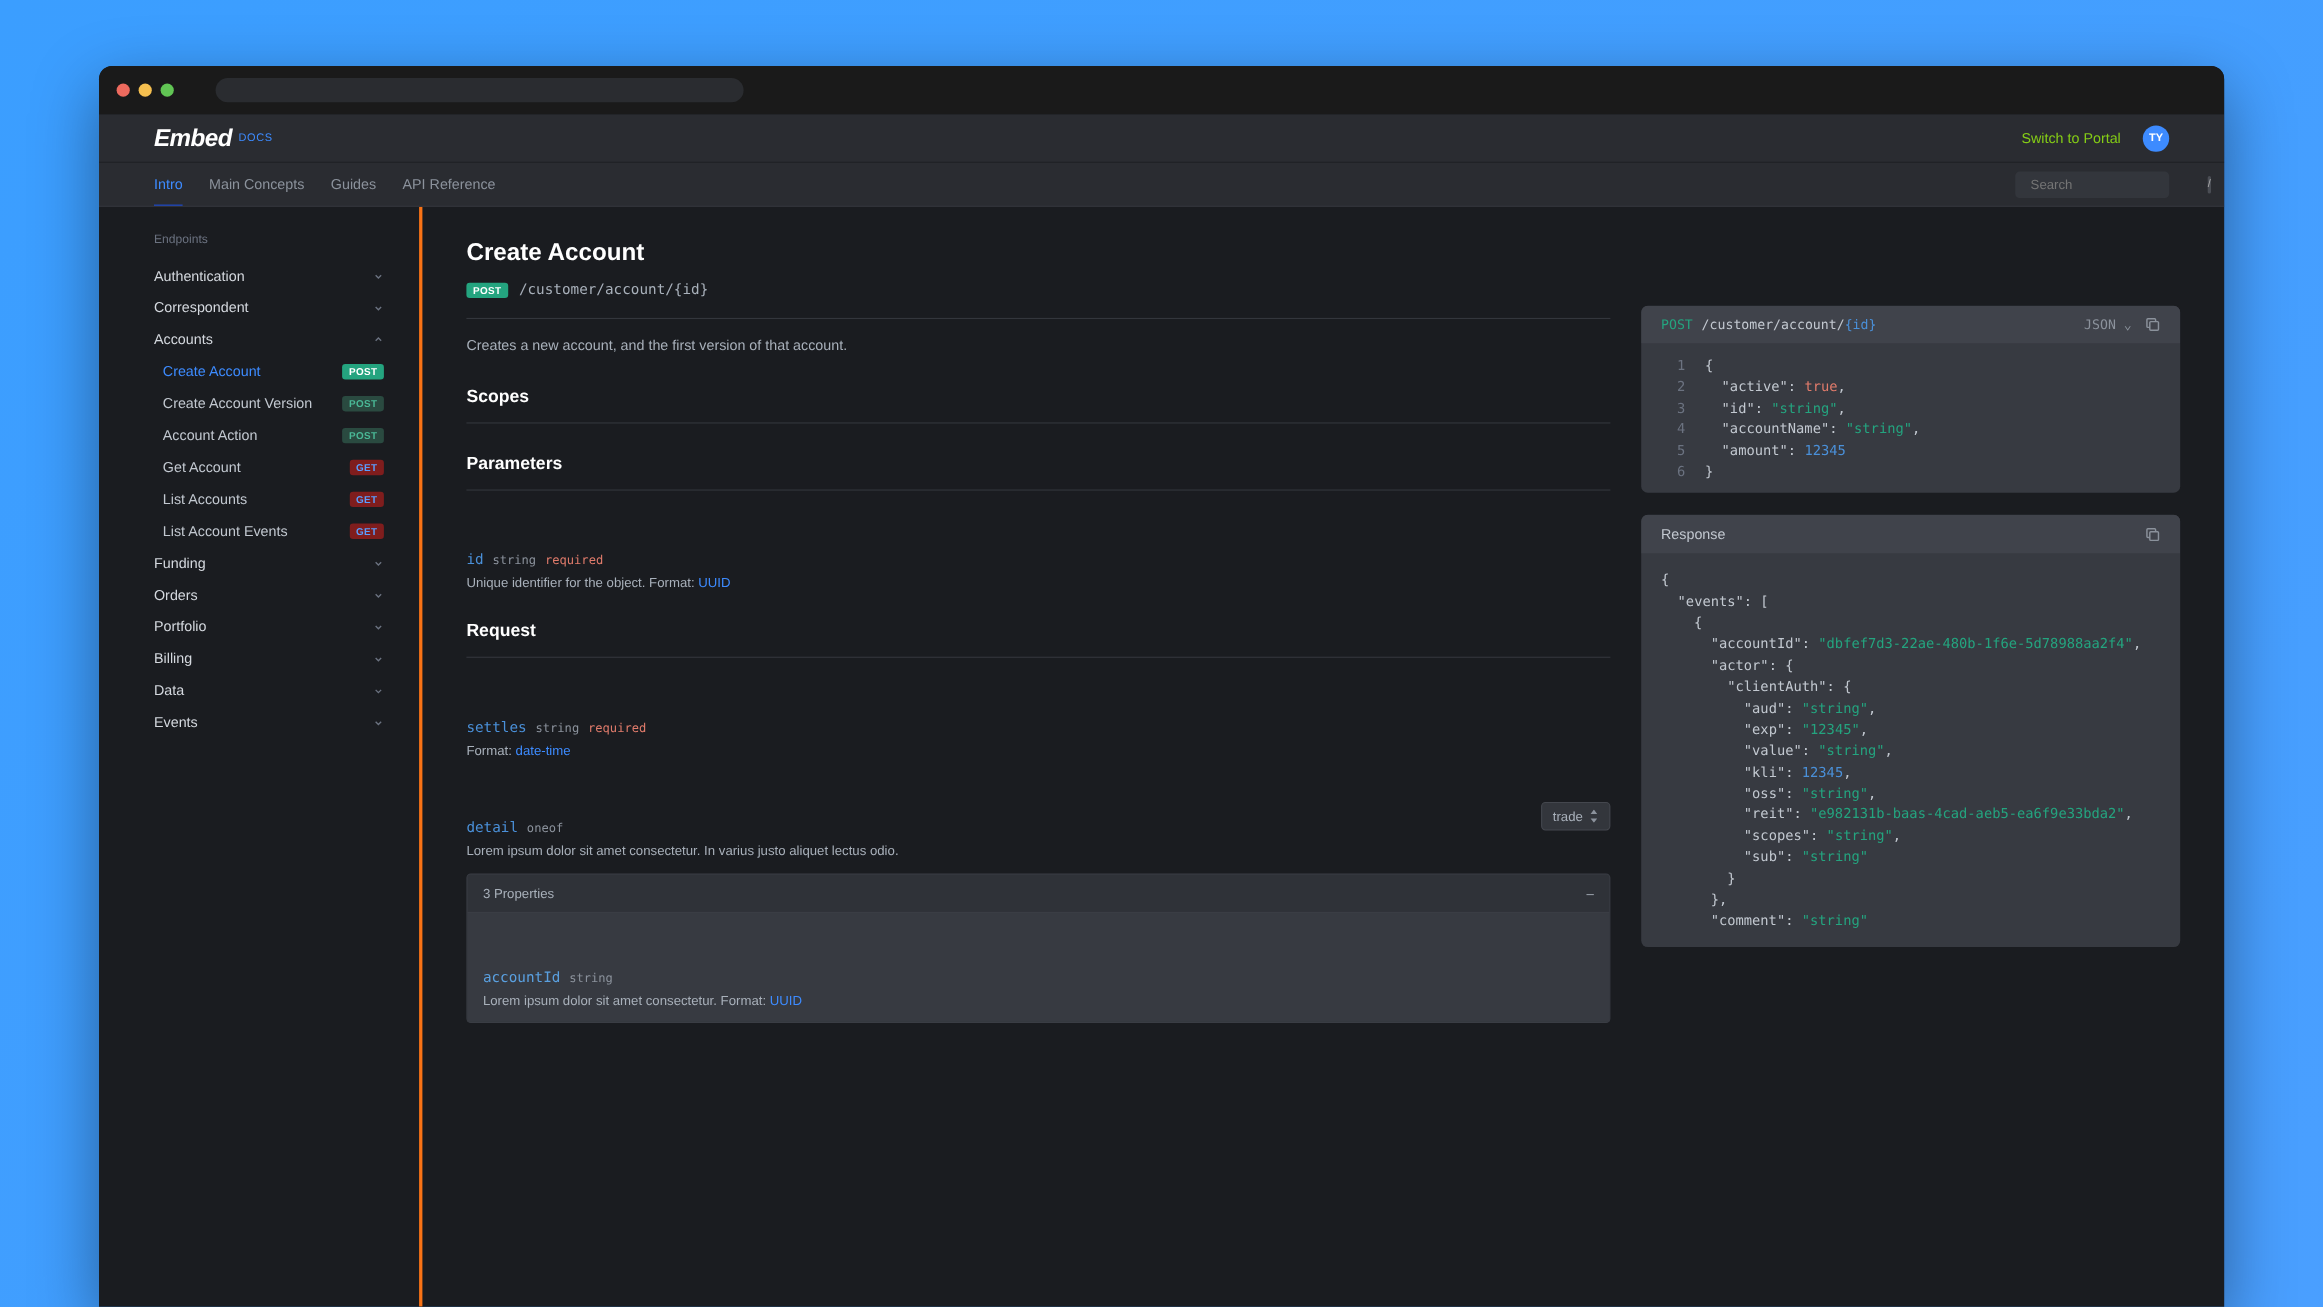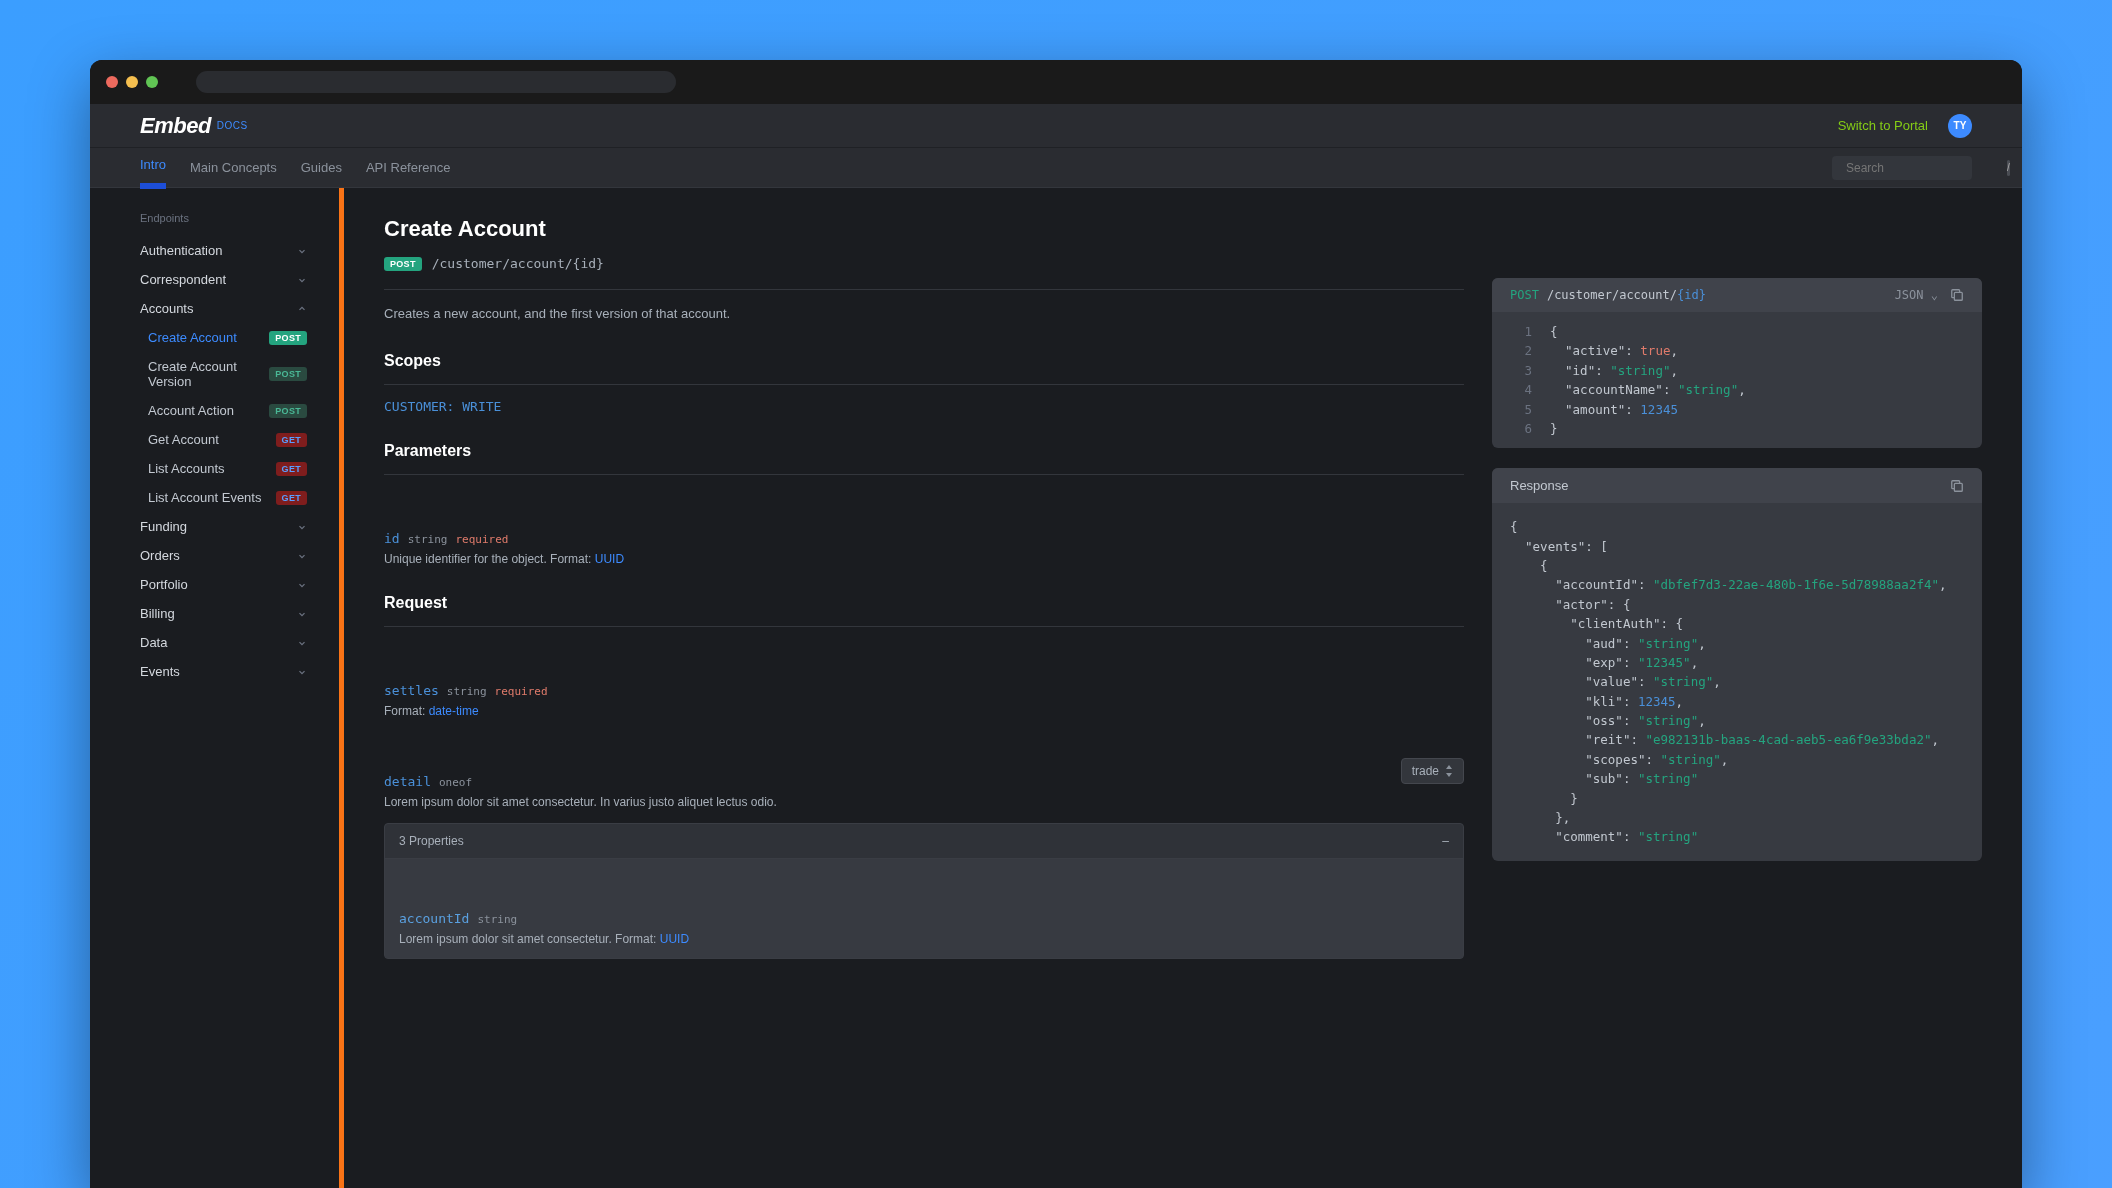--- a/index.html
+++ b/index.html
@@ -88,21 +88,21 @@
 }
 .nav-link {
   color: #8b929c;
   font-size: 13px;
   margin-right: 24px;
   padding: 11px 0;
   cursor: pointer;
 }
 .nav-link.active {
   color: #3d8bff;
-  border-bottom: 6px solid #1d4ed8;
+  border-bottom: 1px solid #1d4ed8;
 }
 .search-wrap {
   margin-left: auto;
   display: flex;
   align-items: center;
   background: #33363c;
   border-radius: 4px;
   padding: 4px 8px;
   width: 140px;
   gap: 6px;
@@ -126,22 +126,22 @@
   justify-content: center;
   font-size: 10px;
   color: #aaa;
 }
 .body {
   display: flex;
   flex: 1;
   overflow: hidden;
 }
 .sidebar {
-  width: 254px;
-  border-right: 5px solid #f97316;
+  width: 294px;
+  border-right: 3px solid #f97316;
   padding: 24px 0;
   overflow-y: auto;
 }
 .sidebar-section-label {
   color: #6b7280;
   font-size: 11px;
   padding: 0 50px 12px;
 }
 .sb-item {
   display: flex;
@@ -455,21 +455,20 @@
           <h1 class="page-title">Create Account</h1>
           <div class="endpoint-line">
             <span class="method-badge method-post">POST</span>
             <span class="endpoint-path">/customer/account/{id}</span>
           </div>
           <div class="divider"></div>
           <p class="desc">Creates a new account, and the first version of that account.</p>
 
           <h3 class="section-h">Scopes</h3>
           <div class="divider"></div>
-          <div class="scope">CUSTOMER: WRITE</div>
 
           <h3 class="section-h">Parameters</h3>
           <div class="divider"></div>
           <div class="param">
             <div class="param-line">
               <span class="param-name">id</span>
               <span class="param-type">string</span>
               <span class="param-req">required</span>
             </div>
             <div class="param-desc">

